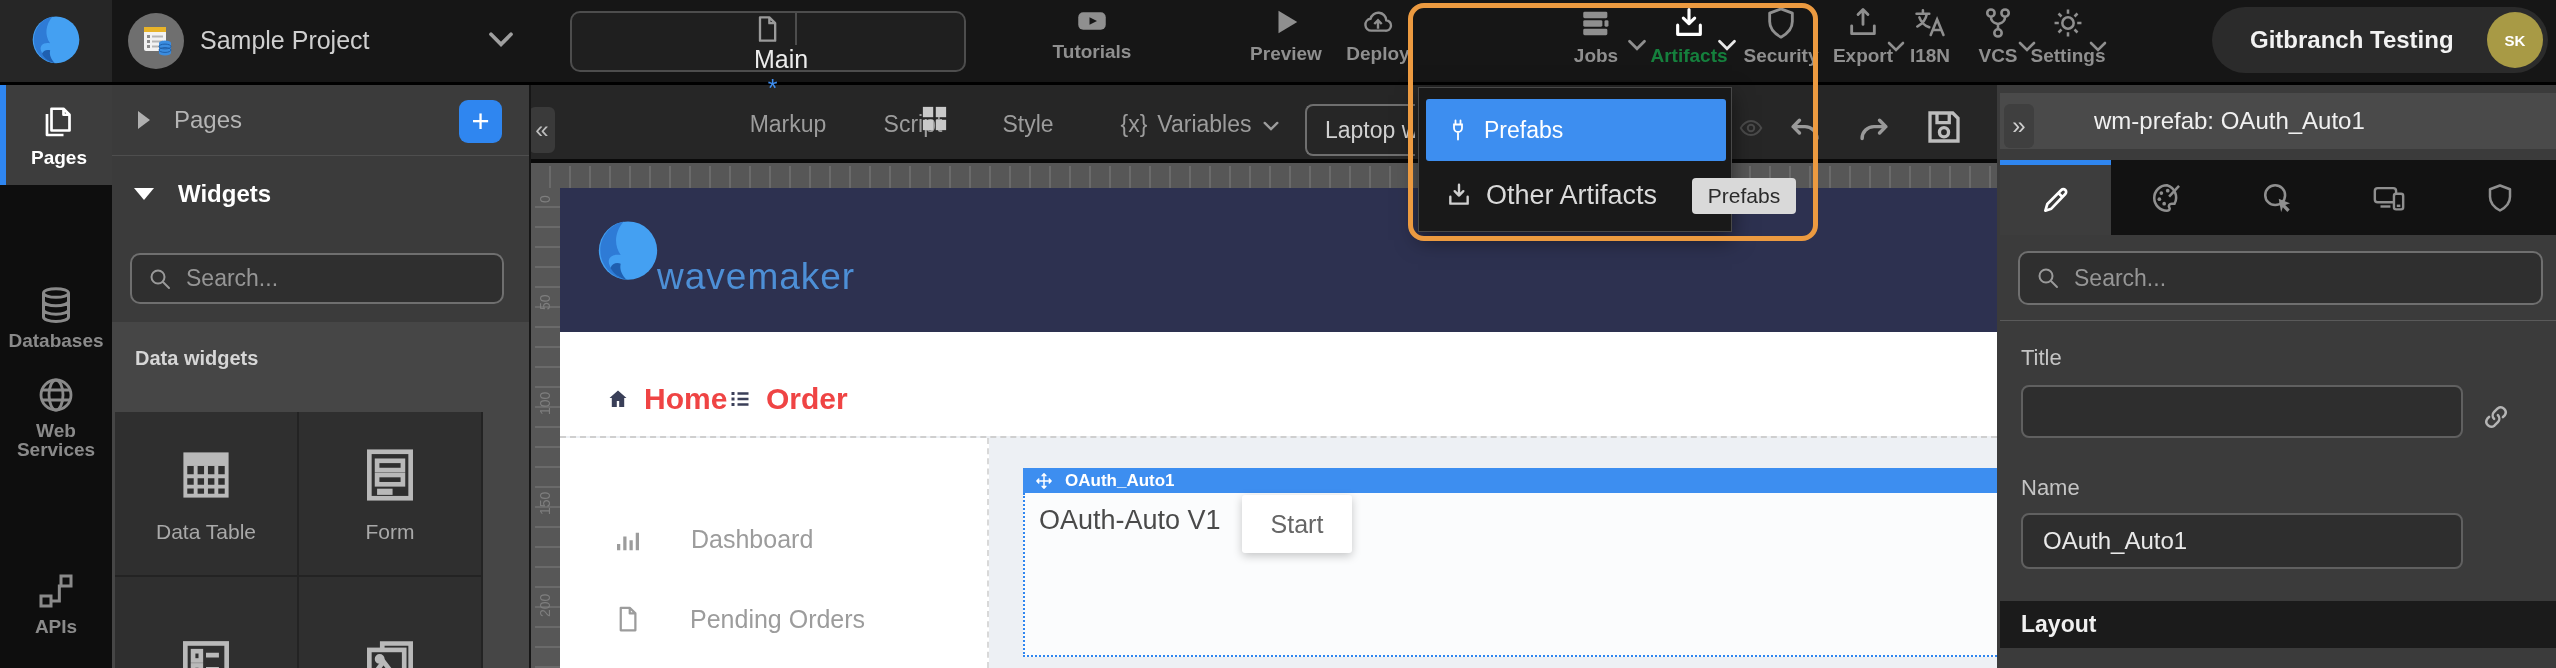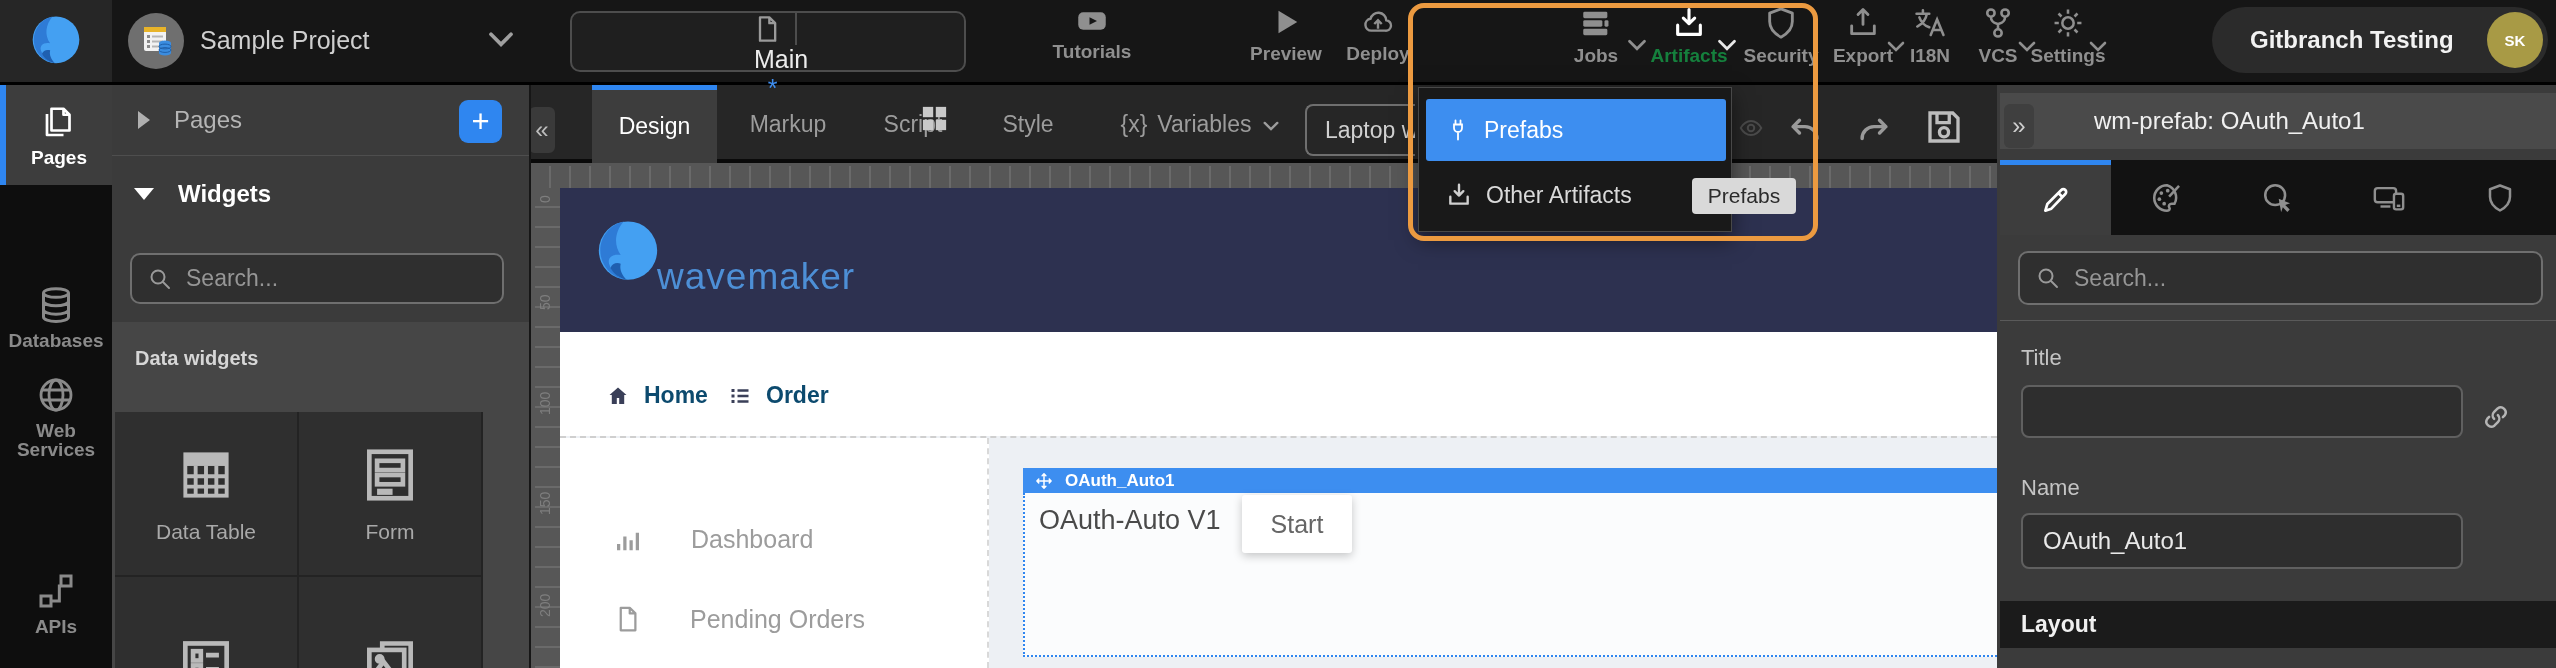--- a/index.html
+++ b/index.html
@@ -72,21 +72,21 @@
     background-image:repeating-linear-gradient(to bottom,transparent 0 18px,#6a6a6a 18px 20px); }
   .rnum { position:absolute; left:6px; color:#7e7e7e; font-size:14px; transform:rotate(-90deg); transform-origin:left top; }
 
   
   #page { position:absolute; left:29px; top:103px; width:1437px; height:480px; background:#fff; }
   #pg-header { position:absolute; left:0; top:0; width:100%; height:144px; background:#2d3150; }
   #pg-brand { position:absolute; left:33px; top:16px; display:flex; align-items:flex-end; }
   #pg-brand .word { font-size:37px; color:#4d8fd6; letter-spacing:1px; margin-left:-6px; margin-bottom:2px; }
   #pg-nav { position:absolute; left:0; top:144px; width:100%; height:104px; background:#fff; }
   .nav-item { position:absolute; top:50px; display:flex; align-items:center; color:#3a3f58; }
-  .nav-item .lbl { font-size:23px; font-weight:bold; color:#0c4a6e; margin-left:14px; }
+  .nav-item .lbl { font-size:30px; font-weight:bold; color:#ef4444; margin-left:14px; }
   #pg-content { position:absolute; left:0; top:248px; width:100%; height:232px; background:#edf0f4; border-top:2px dashed #cfcfcf; }
   #pg-leftcol { position:absolute; left:0; top:0; width:429px; height:100%; background:#fff; border-right:2px dashed #d9d9d9; }
   .menu-row { position:absolute; display:flex; align-items:center; color:#9c9c9c; }
   .menu-row .lbl { font-size:25px; color:#9c9c9c; margin-left:49px; }
   #prefab-widget { position:absolute; left:463px; top:30px; right:0; bottom:11px; }
   #prefab-bar { position:absolute; left:0; top:0; width:100%; height:25px; background:#3d8ef0; display:flex; align-items:center; color:#fff; }
   #prefab-bar .lbl { font-size:17px; font-weight:bold; color:#fff; margin-left:12px; }
   #prefab-body { position:absolute; left:0; top:25px; width:100%; bottom:0; background:#fbfcfd; border-left:2px dotted #2f86f0; border-bottom:2px dotted #2f86f0; }
   #prefab-text { position:absolute; left:14px; top:12px; font-size:27px; color:#4a4a4a; }
   #start-btn { position:absolute; left:217px; top:2px; width:110px; height:58px; background:#fff; border-radius:3px; box-shadow:0 3px 10px rgba(0,0,0,.22); font-size:25px; color:#666; display:flex; align-items:center; justify-content:center; }
@@ -106,21 +106,21 @@
   #rp-layout { position:absolute; left:0; top:516px; width:100%; height:47px; background:#1b1b1b; display:flex; align-items:center; }
   #rp-layout .lbl { margin-left:21px; font-size:23px; font-weight:bold; color:#f0f0f0; }
   #link-btn { position:absolute; left:481px; top:317px; color:#b5b5b5; }
 
   
   #hl-box { position:absolute; left:1408px; top:3px; width:410px; height:238px; border:5px solid #ec9a40; border-radius:16px; z-index:60; pointer-events:none; }
   #artifacts-menu { position:absolute; left:1418px; top:87px; width:314px; height:145px; background:#191919; border:1px solid #484848; box-shadow:0 8px 20px rgba(0,0,0,.5); z-index:55; }
   #mi-prefabs { position:absolute; left:7px; top:11px; width:300px; height:62px; background:#3d8ef0; border-radius:3px; display:flex; align-items:center; color:#fff; }
   #mi-prefabs .lbl { font-size:23px; color:#fff; margin-left:14px; }
   #mi-other { position:absolute; left:7px; top:84px; width:300px; height:46px; display:flex; align-items:center; color:#cfcfcf; }
-  #mi-other .lbl { font-size:23px; color:#dadada; margin-left:14px; }
+  #mi-other .lbl { font-size:27px; color:#dadada; margin-left:14px; }
   #menu-tooltip { position:absolute; left:1692px; top:178px; width:104px; height:36px; background:#d9d9d9; border-radius:4px; z-index:70; display:flex; align-items:center; justify-content:center; font-size:21px; color:#2b2b2b; }
   .mi-ic { margin-left:20px; display:flex; }
 </style>
 </head>
 <body>
 
 <svg width="0" height="0" style="position:absolute">
   <defs>
     <symbol id="sy-wave" viewBox="0 0 48 48">
       <circle cx="24" cy="23" r="20" fill="#44a0f2"></circle>
@@ -563,23 +563,20 @@
           <svg class="ic ig" width="62" height="62">
               <use href="#sy-card"></use>
             </svg>
         </div>
       </div>
     </div>
   </div>
 
   <div id="canvas">
     <div id="ctabbar">
-      <div class="ctab active" style="left:61px;width:125px;">
-          <span>Design</span>
-        </div>
       <div class="ctab" style="left:212px;width:90px;">
           <span>Markup</span>
         </div>
       <div class="ctab" style="left:342px;width:80px;">
           <span>Script</span>
         </div>
       <div class="ctab" style="left:462px;width:70px;">
           <span>Style</span>
         </div>
       <div class="ctab" id="ctab-vars" style="left:569px;width:200px;">

